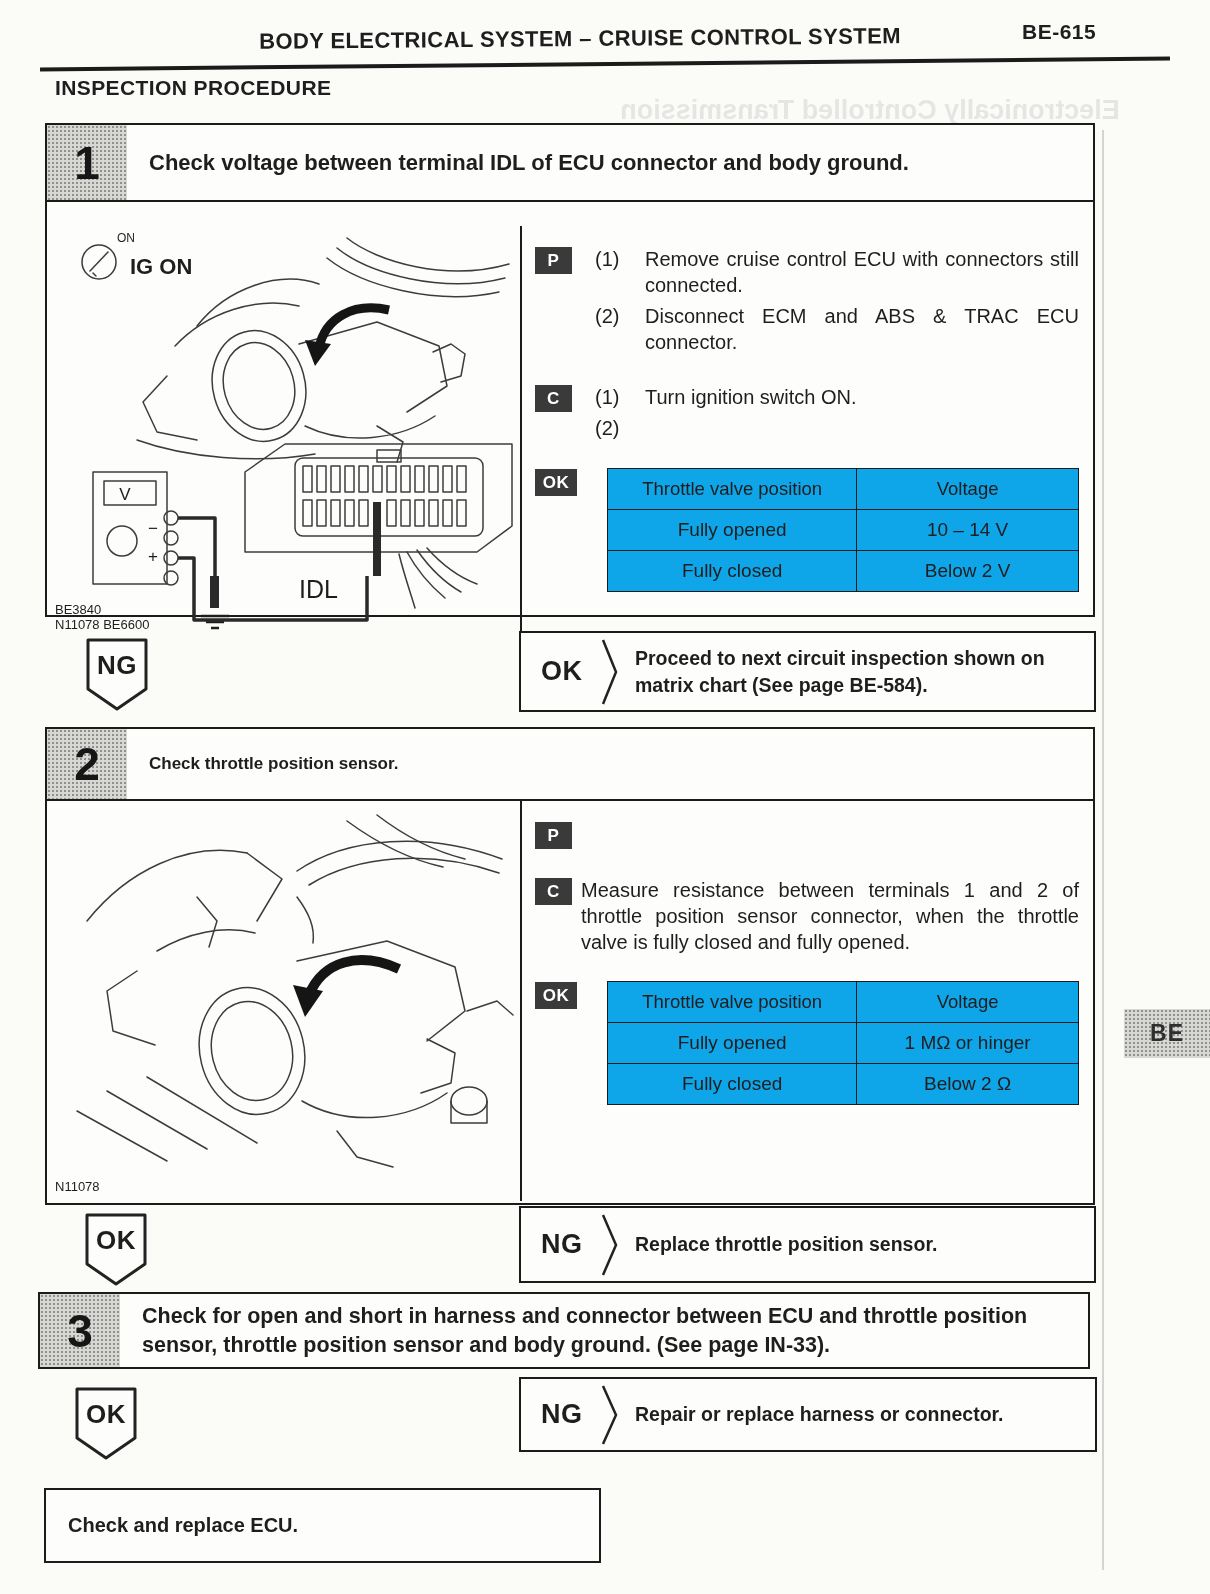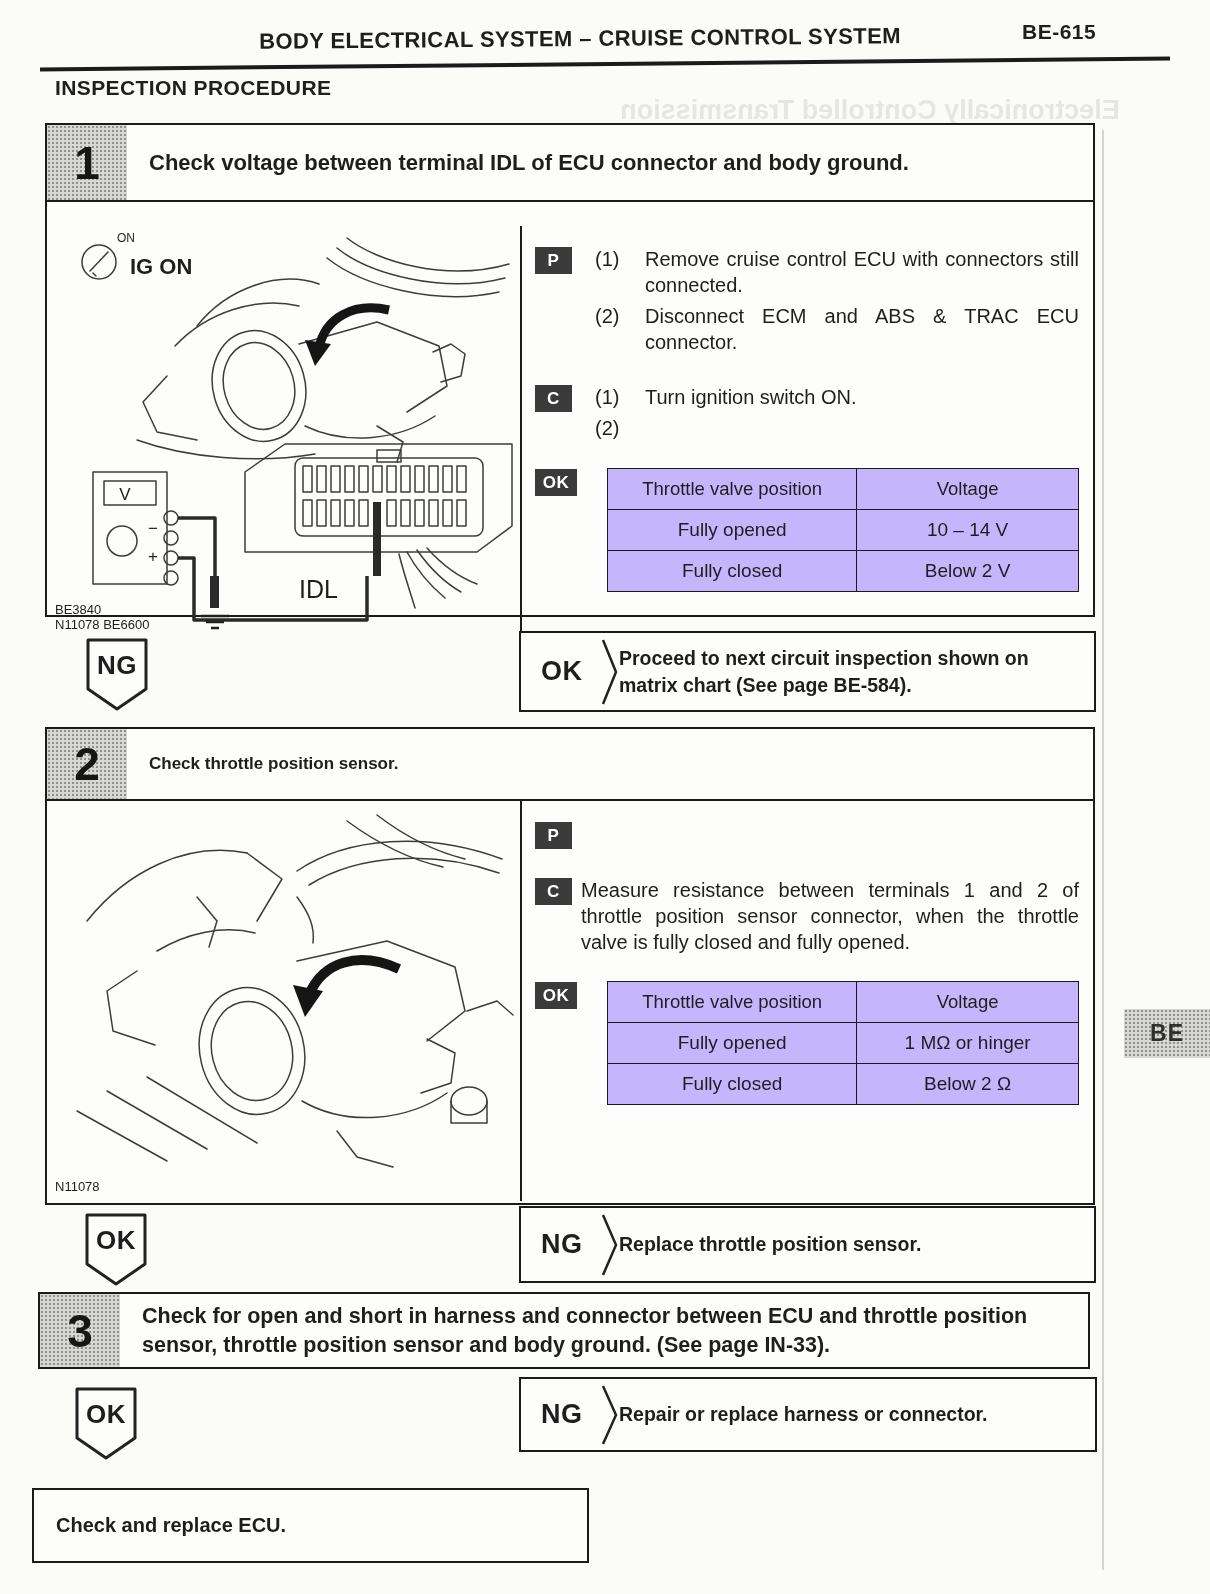--- a/index.html
+++ b/index.html
@@ -30,34 +30,34 @@
   .instr{flex:1;border-left:2.5px solid #1b1b1b;padding:18px 24px 0 13px;box-sizing:border-box;position:relative;}
   .irow{display:flex;align-items:flex-start;}
   .badge{width:37px;height:27px;background:#3a3a3a;color:#fff;font-weight:bold;font-size:17px;
     display:flex;align-items:center;justify-content:center;flex:none;margin-top:1px;letter-spacing:.5px;}
   .ibody{margin-left:23px;flex:1;font-size:20px;line-height:1.3;}
   .li{display:flex;margin-bottom:5px;}
   .inum{width:50px;flex:none;}
   .itext{flex:1;text-align:justify;}
   .just{text-align:justify;margin-left:9px;}
   
-  table.spec{border-collapse:collapse;margin-left:30px;width:472px;background:#c4b5fd;}
+  table.spec{border-collapse:collapse;margin-left:30px;width:472px;background:#0ea5e9;}
   table.spec,table.spec th,table.spec td{border:1.8px solid #1b1b1b;}
   table.spec th{font-weight:normal;font-size:18.5px;height:38px;}
   table.spec td{font-size:19px;height:38px;text-align:center;}
   .c1{width:250px;} .c2{width:222px;}
   
   .flag{width:64px;height:76px;}
   .flag svg{position:absolute;left:0;top:0;}
   .flag-label{position:absolute;left:0;top:13px;width:64px;text-align:center;
     font-size:26px;font-weight:bold;letter-spacing:.5px;}
   .resbox{border:2.5px solid #1b1b1b;background:#fdfdfb;display:flex;align-items:center;box-sizing:border-box;}
   .rlabel{font-size:27px;font-weight:bold;margin-left:20px;width:56px;flex:none;letter-spacing:.5px;}
   .rchev{flex:none;margin-left:4px;}
-  .rtext{font-weight:bold;font-size:19.5px;line-height:1.35;padding-right:14px;}
+  .rtext{font-weight:bold;font-size:19.5px;line-height:1.35;margin-left:16px;padding-right:14px;}
   
   .finalbox{border:2.5px solid #1b1b1b;background:#fdfdfb;display:flex;align-items:center;
     font-size:20px;font-weight:bold;padding-left:22px;box-sizing:border-box;}
   .betab{display:flex;align-items:center;justify-content:center;
     font-size:23px;font-weight:bold;color:#2e2e2e;letter-spacing:1px;}
   .ghost{transform:scaleX(-1);color:#5a5a66;opacity:.13;filter:blur(.6px);
     font-weight:bold;text-align:center;pointer-events:none;}
   .scanline{width:2px;background:#c7c7c3;opacity:.75;}
   svg text{font-family:"Liberation Sans","DejaVu Sans",sans-serif;fill:#1e1e1e;}
   .art{stroke:#3c3c3c;fill:none;stroke-width:1.5;stroke-linecap:round;stroke-linejoin:round;}
@@ -339,13 +339,13 @@
   <span class="flag-label">OK</span>
 </div>
 <div class="abs resbox" style="left:519px;top:1377px;width:578px;height:75px;">
   <span class="rlabel">NG</span>
   <svg class="rchev" width="18" height="62" viewBox="0 0 18 62">
     <polyline points="2,2 15,31 2,60" fill="none" stroke="#222" stroke-width="2.5"></polyline>
   </svg>
   <span class="rtext">Repair or replace harness or connector.</span>
 </div>
 
-<div class="abs finalbox" style="left:32px;top:1488px;width:557px;height:75px;">Check and replace ECU.</div>
+<div class="abs finalbox" style="left:44px;top:1488px;width:557px;height:75px;">Check and replace ECU.</div>
 
 </body></html>

